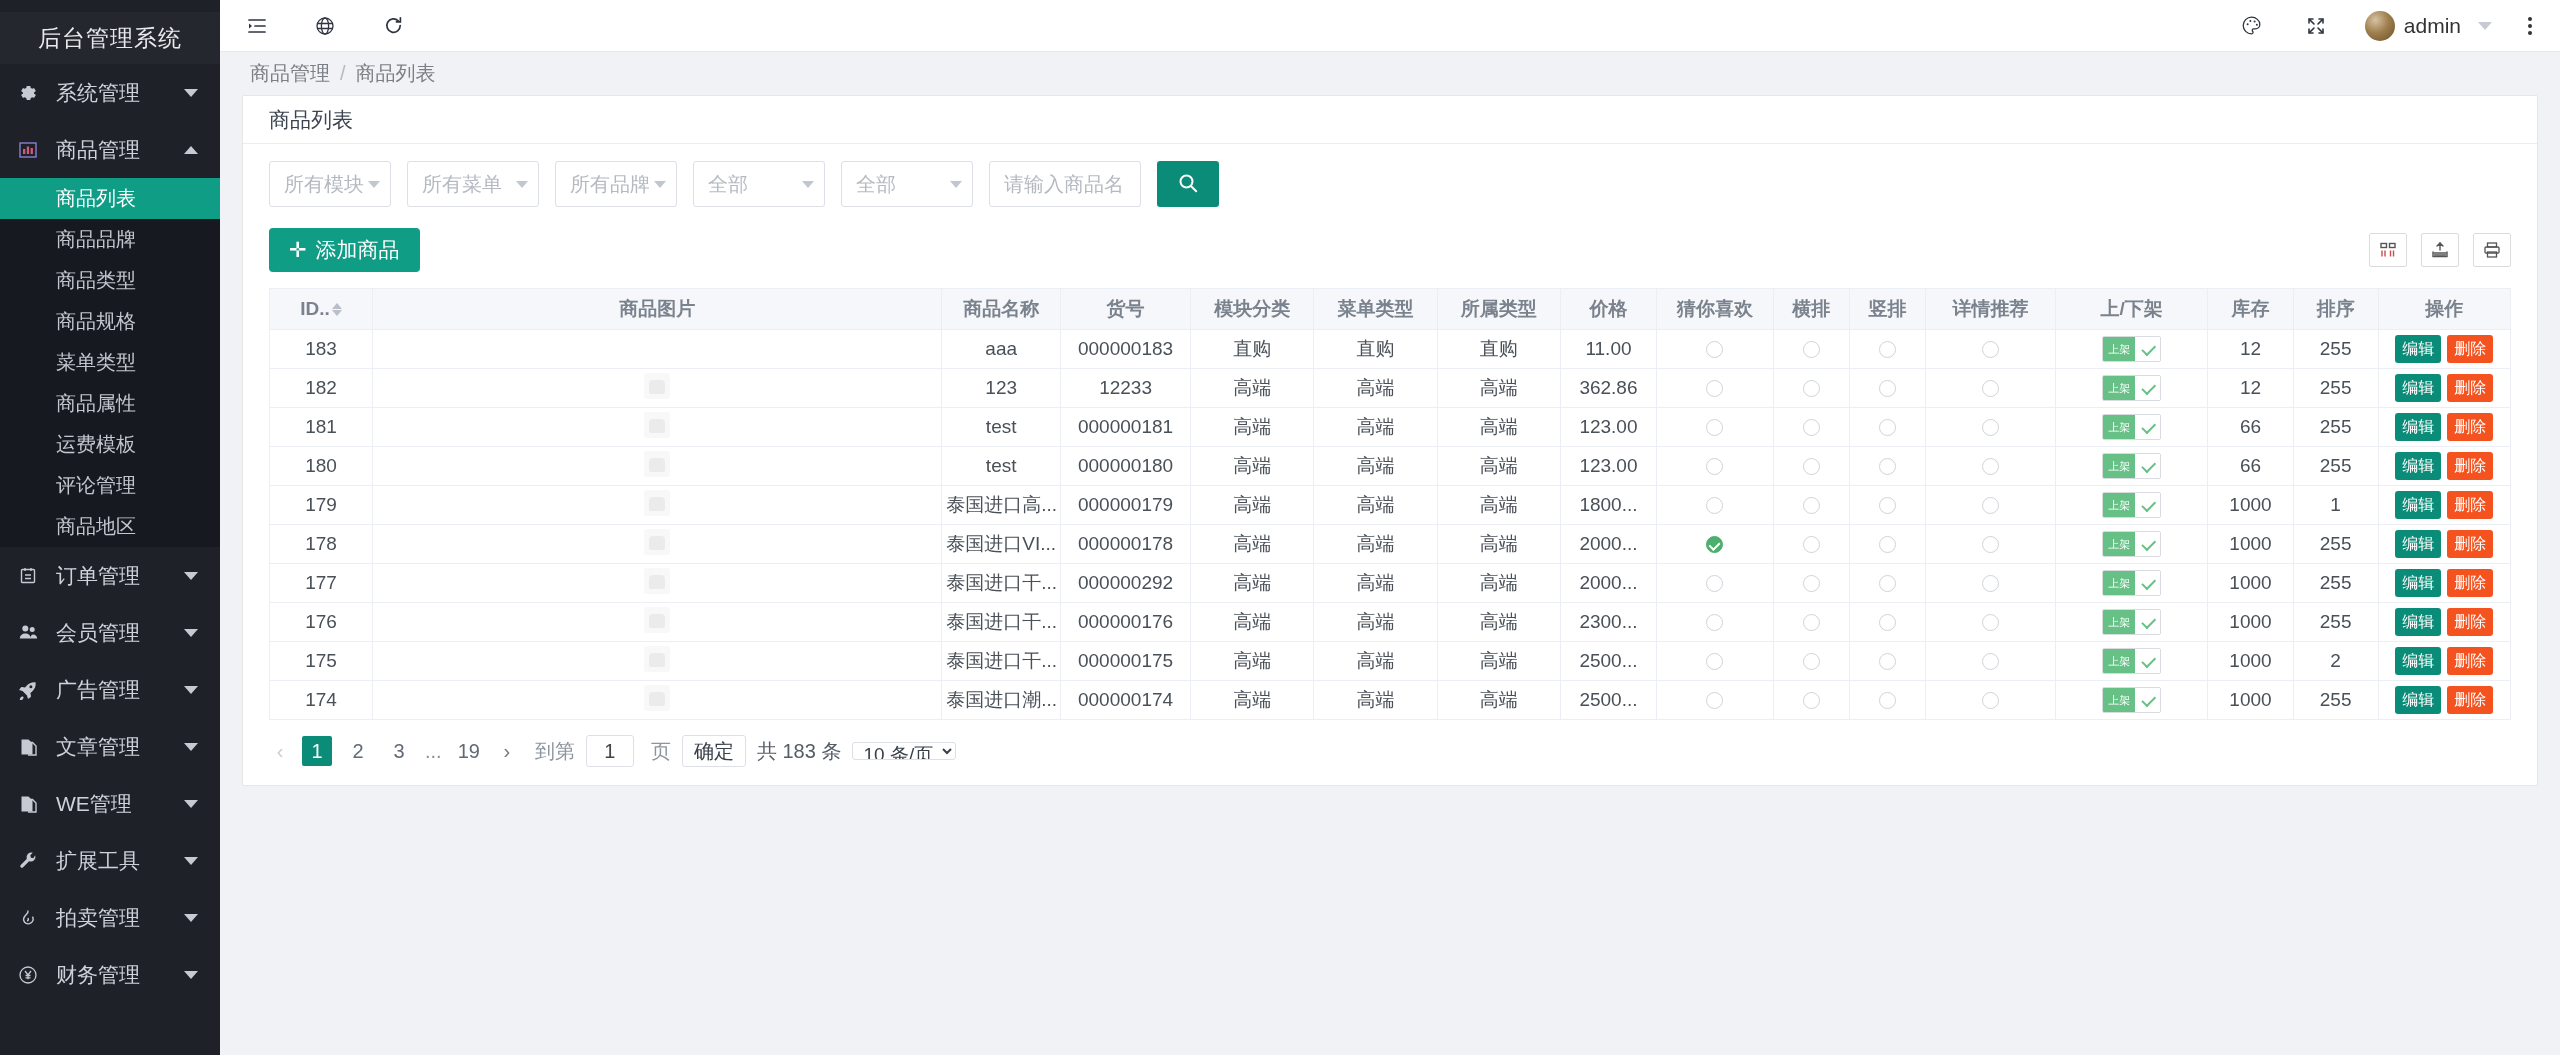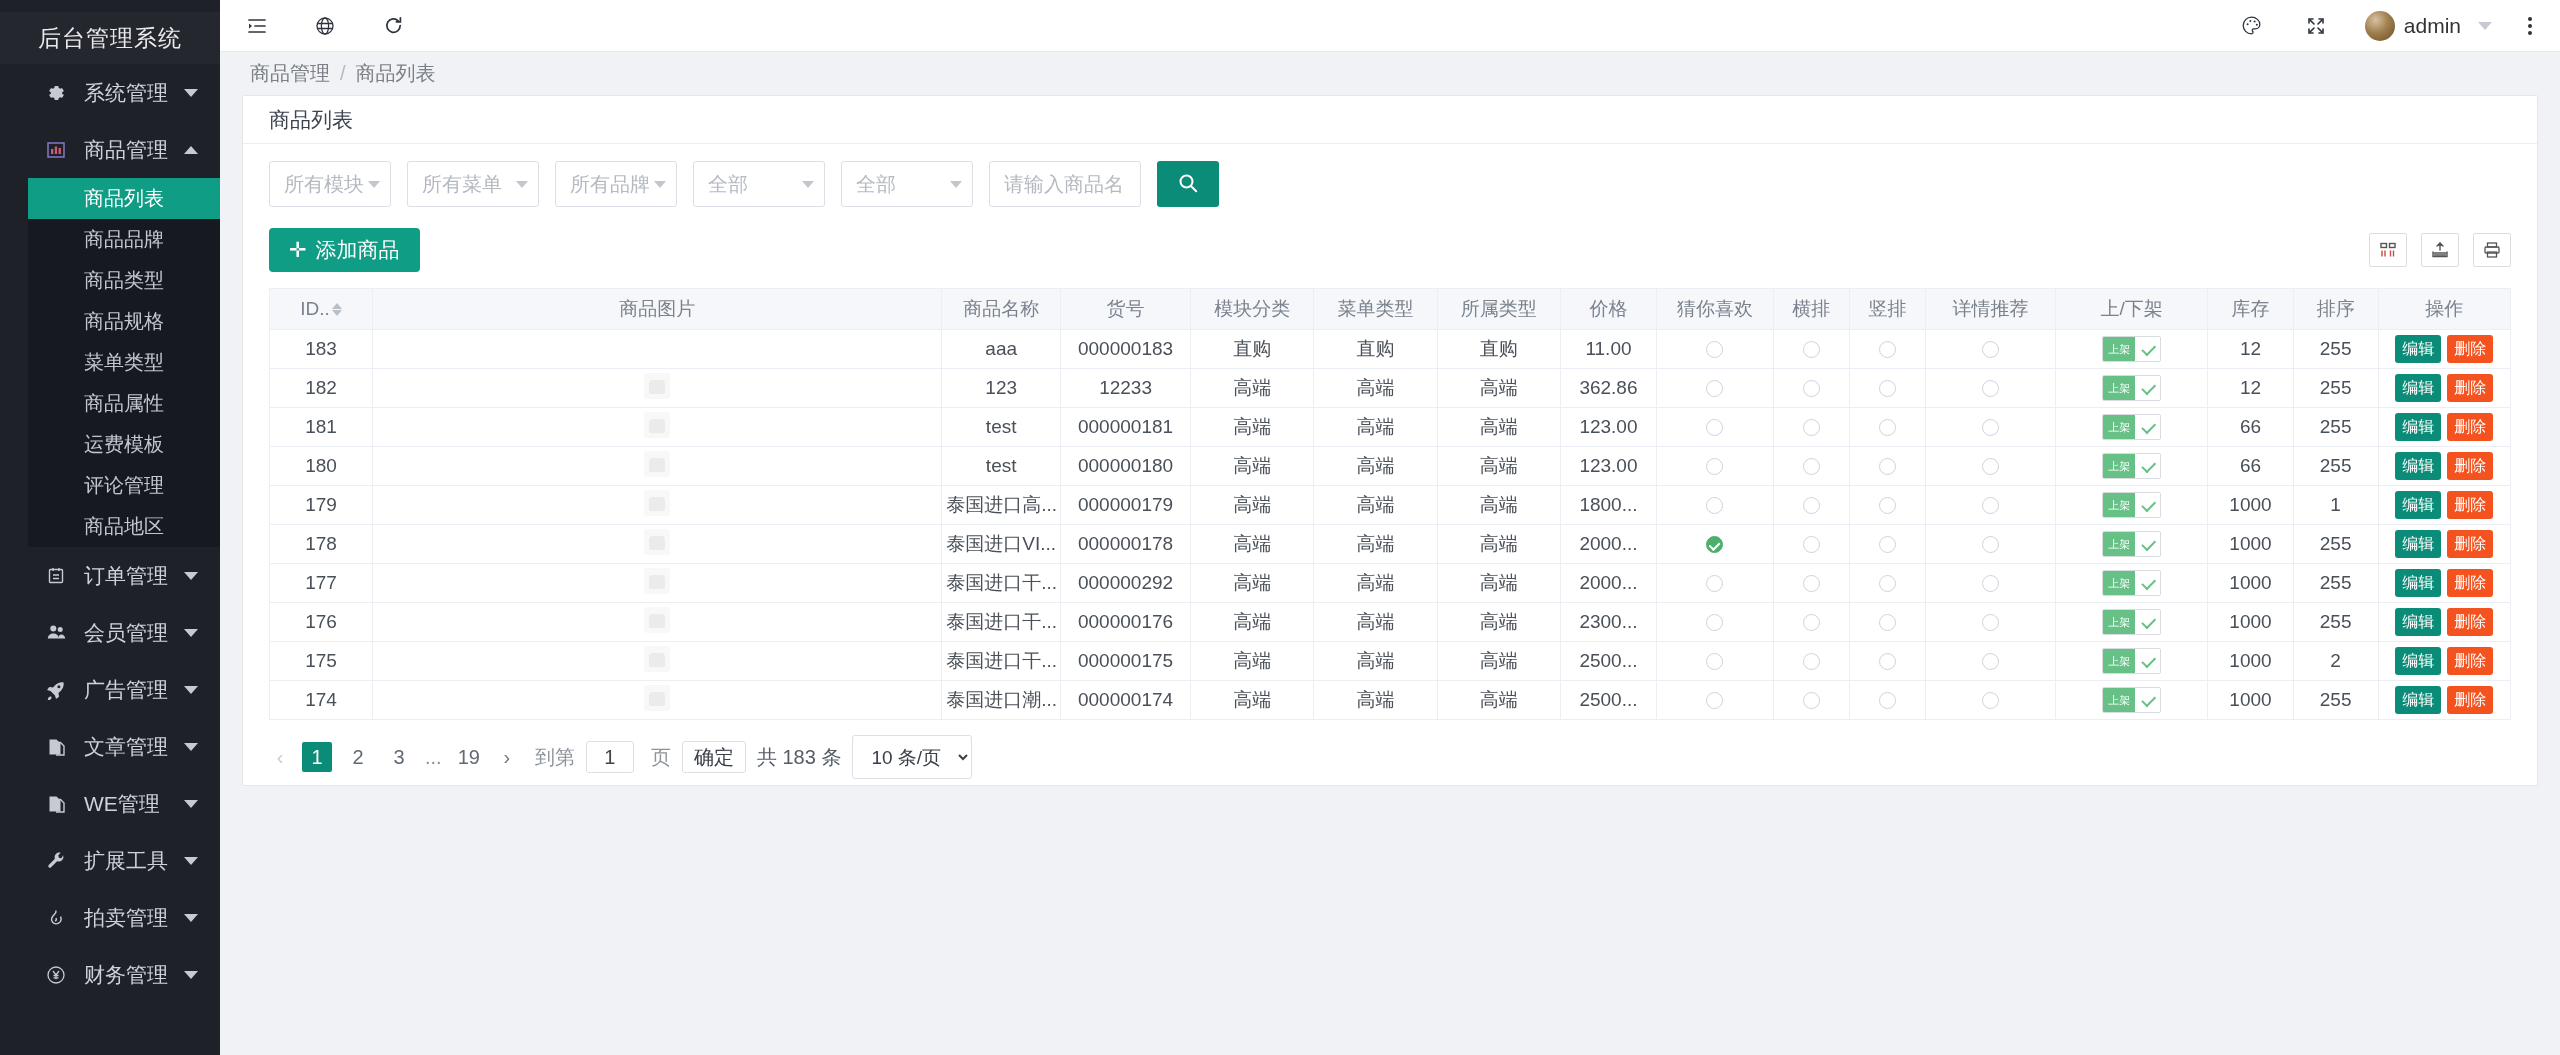--- a/index.html
+++ b/index.html
@@ -24,21 +24,21 @@
   .logo {
     height: 52px;
     flex: 0 0 52px;
     display: flex; align-items: center; justify-content: center;
     color: #e8e9ec;
     font-size: 23px;
     letter-spacing: 1px;
     background: #25272f;
     margin-top: 12px;
   }
-  .menu { flex: 1; overflow: hidden; margin-left: 28px; }
+  .menu { flex: 1; overflow: hidden; }
   .menu-group-header {
     height: 57px;
     display: flex; align-items: center;
     padding: 0 22px 0 18px;
     color: #cfd2da;
     font-size: 21px;
     cursor: pointer;
   }
   .menu-group-header.open { background: #1f2129; }
   .mi-icon {
@@ -177,21 +177,21 @@
     background: #fff; cursor: pointer; color: #555;
   }
 
   
   .table-wrap { padding: 0 26px; }
   table { width: 100%; border-collapse: collapse; table-layout: fixed; }
   thead th {
     background: #f5f7fa;
     color: #7a828d;
     font-size: 19px;
-    font-weight: normal;
+    font-weight: bold;
     height: 41px;
     border: 1px solid #ebeef5;
     padding: 0 4px;
     text-align: center;
     white-space: nowrap;
     overflow: hidden;
   }
   tbody td {
     height: 39px;
     border: 1px solid #ebeef5;
@@ -303,23 +303,23 @@
     font-family: inherit;
   }
   .pg-confirm {
     height: 32px; padding: 0 11px;
     border: 1px solid #dcdfe6; border-radius: 3px;
     background: #fff; font-size: 20px; color: #3a4049;
     cursor: pointer; font-family: inherit;
   }
   .pg-total { color: #555c66; }
   .pg-size {
-    height: 44px; border: 1px solid #dcdfe6; border-radius: 3px;
+    height: 18px; border: 1px solid #dcdfe6; border-radius: 3px;
     background: #fff; font-size: 19px; color: #3a4049;
-    padding: 0 14px; cursor: pointer; font-family: inherit;
+    padding: 0 6px; cursor: pointer; font-family: inherit; text-align: center;
   }
 </style>
 </head>
 <body>
 
 <div class="app">
 
   <aside class="sidebar">
     <div class="logo">后台管理系统</div>
     <nav class="menu" id="menu">

